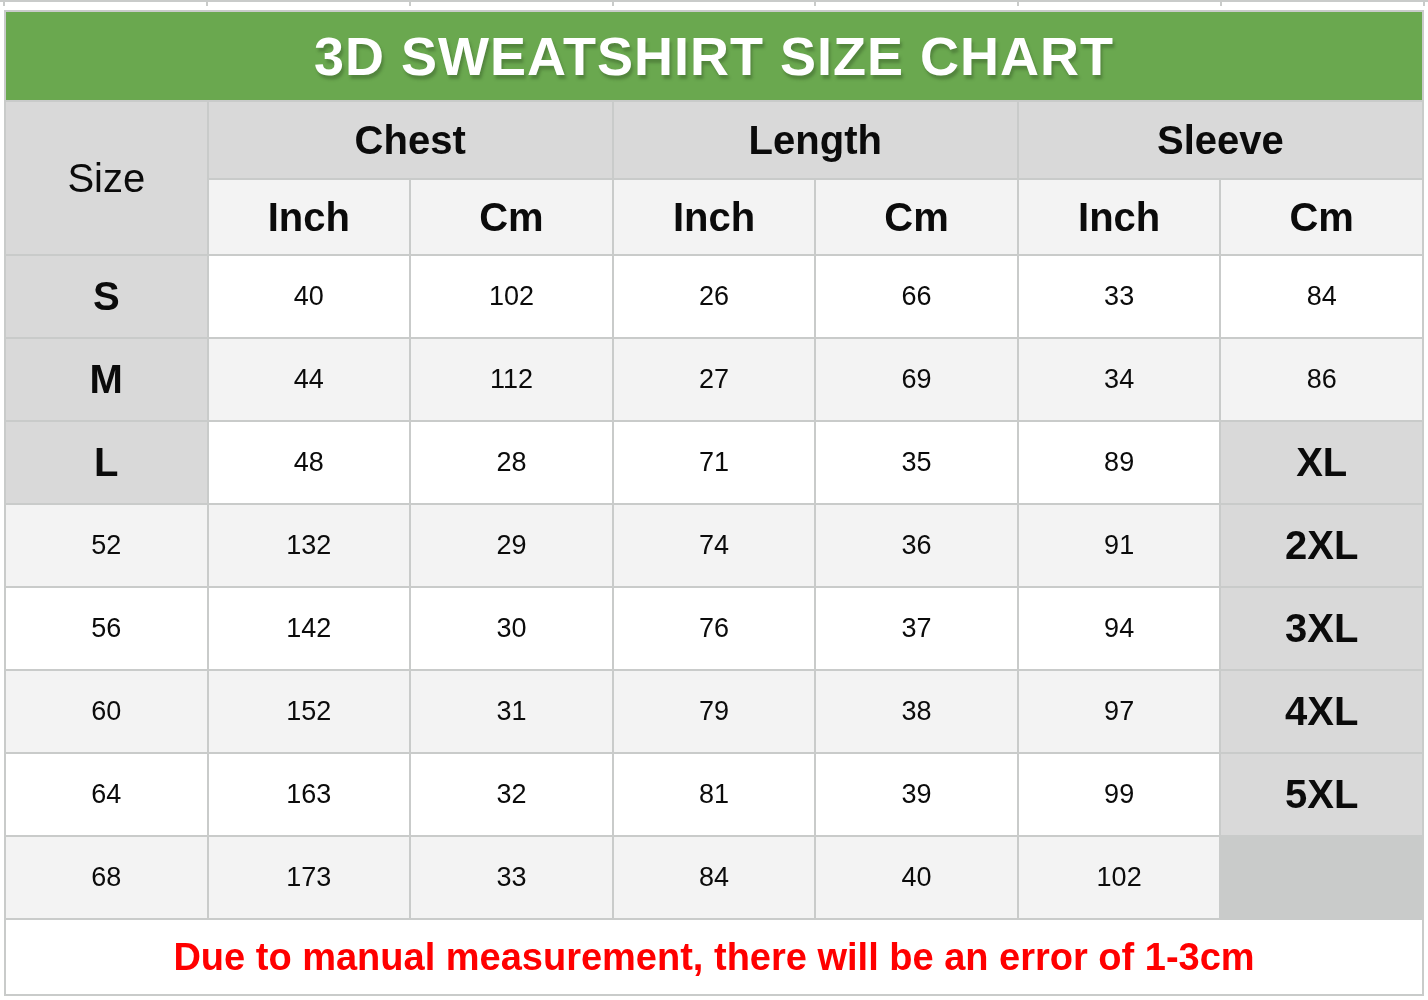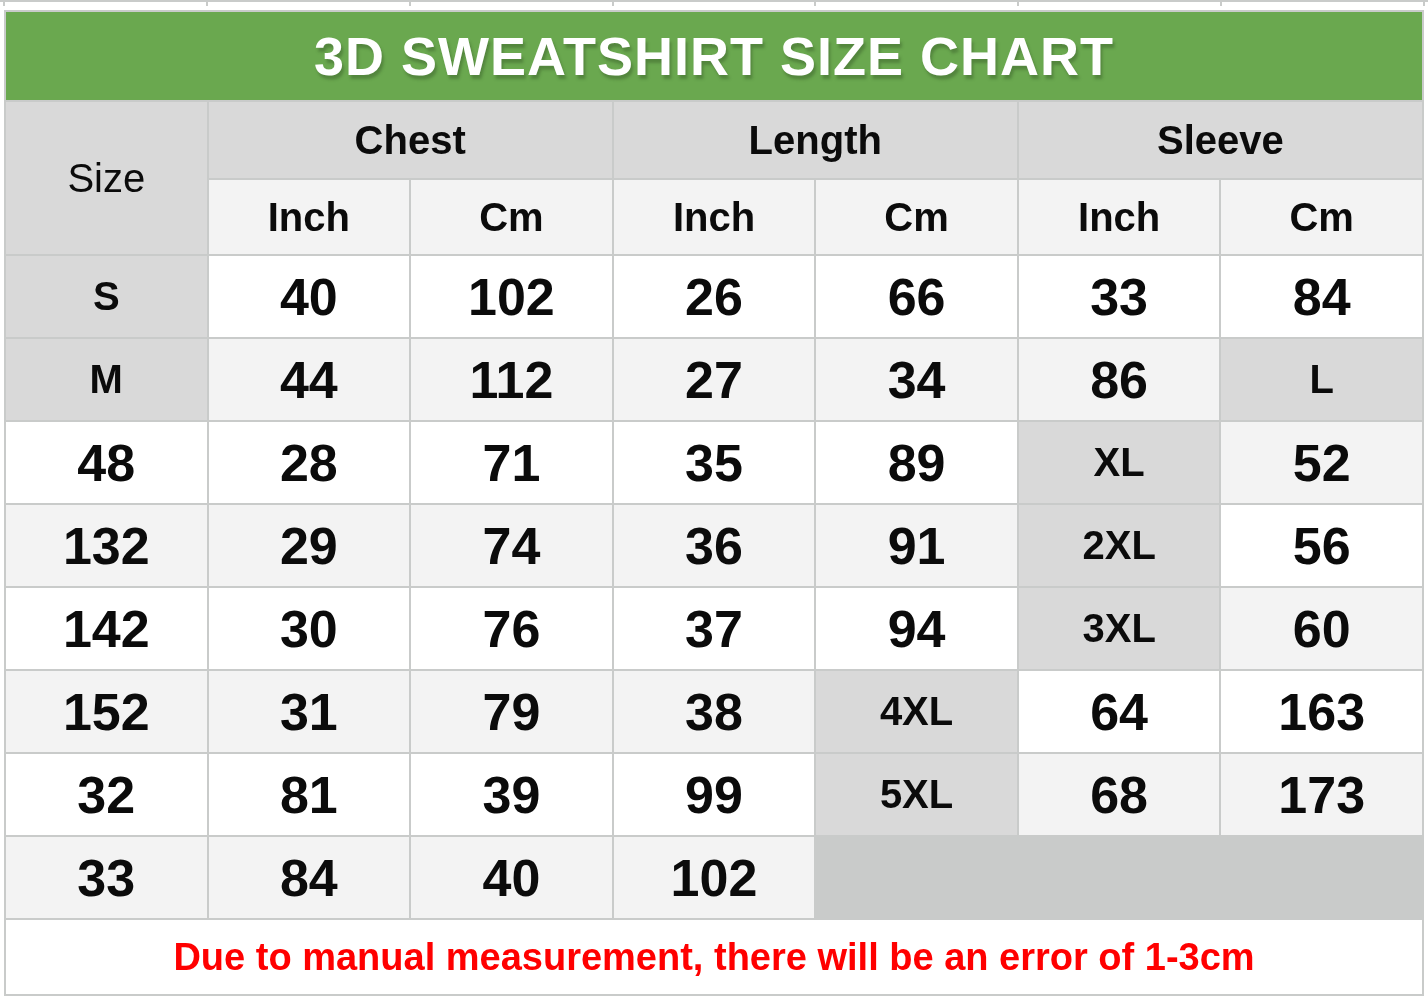--- a/index.html
+++ b/index.html
@@ -58,21 +58,21 @@
   }
   .group { background: #d9d9d9; font-weight: bold; font-size: 40px; text-align: center; }
   .group.chest  { grid-column: 2 / 4; grid-row: 2; }
   .group.length { grid-column: 4 / 6; grid-row: 2; }
   .group.sleeve { grid-column: 6 / 8; grid-row: 2; }
   .unit { grid-row: 3; background: #f3f3f3; font-weight: bold; font-size: 40px; }
   .u1 { grid-column: 2; } .u2 { grid-column: 3; } .u3 { grid-column: 4; }
   .u4 { grid-column: 5; } .u5 { grid-column: 6; } .u6 { grid-column: 7; }
 
   .size-label { background: #d9d9d9; font-weight: bold; font-size: 40px; }
-  .num { font-size: 52px; font-weight: bold; }
+  .num { font-size: 27px; font-weight: normal; }
   .row-alt { background: #f3f3f3; }
 
   .note {
     grid-column: 1 / -1;
     background: #ffffff;
     color: #ff0000;
     font-weight: bold;
     font-size: 38px;
   }
 </style>
@@ -114,20 +114,21 @@
     <div class="cell num">102</div>
     <div class="cell num">26</div>
     <div class="cell num">66</div>
     <div class="cell num">33</div>
     <div class="cell num">84</div>
 
     <div class="cell size-label">M</div>
     <div class="cell num row-alt">44</div>
     <div class="cell num row-alt">112</div>
     <div class="cell num row-alt">27</div>
+    <div class="cell num row-alt">69</div>
     <div class="cell num row-alt">34</div>
     <div class="cell num row-alt">86</div>
 
     <div class="cell size-label">L</div>
     <div class="cell num">48</div>
     <div class="cell num">28</div>
     <div class="cell num">71</div>
     <div class="cell num">35</div>
     <div class="cell num">89</div>
 
@@ -146,20 +147,21 @@
     <div class="cell num">76</div>
     <div class="cell num">37</div>
     <div class="cell num">94</div>
 
     <div class="cell size-label">3XL</div>
     <div class="cell num row-alt">60</div>
     <div class="cell num row-alt">152</div>
     <div class="cell num row-alt">31</div>
     <div class="cell num row-alt">79</div>
     <div class="cell num row-alt">38</div>
+    <div class="cell num row-alt">97</div>
 
     <div class="cell size-label">4XL</div>
     <div class="cell num">64</div>
     <div class="cell num">163</div>
     <div class="cell num">32</div>
     <div class="cell num">81</div>
     <div class="cell num">39</div>
     <div class="cell num">99</div>
 
     <div class="cell size-label">5XL</div>

